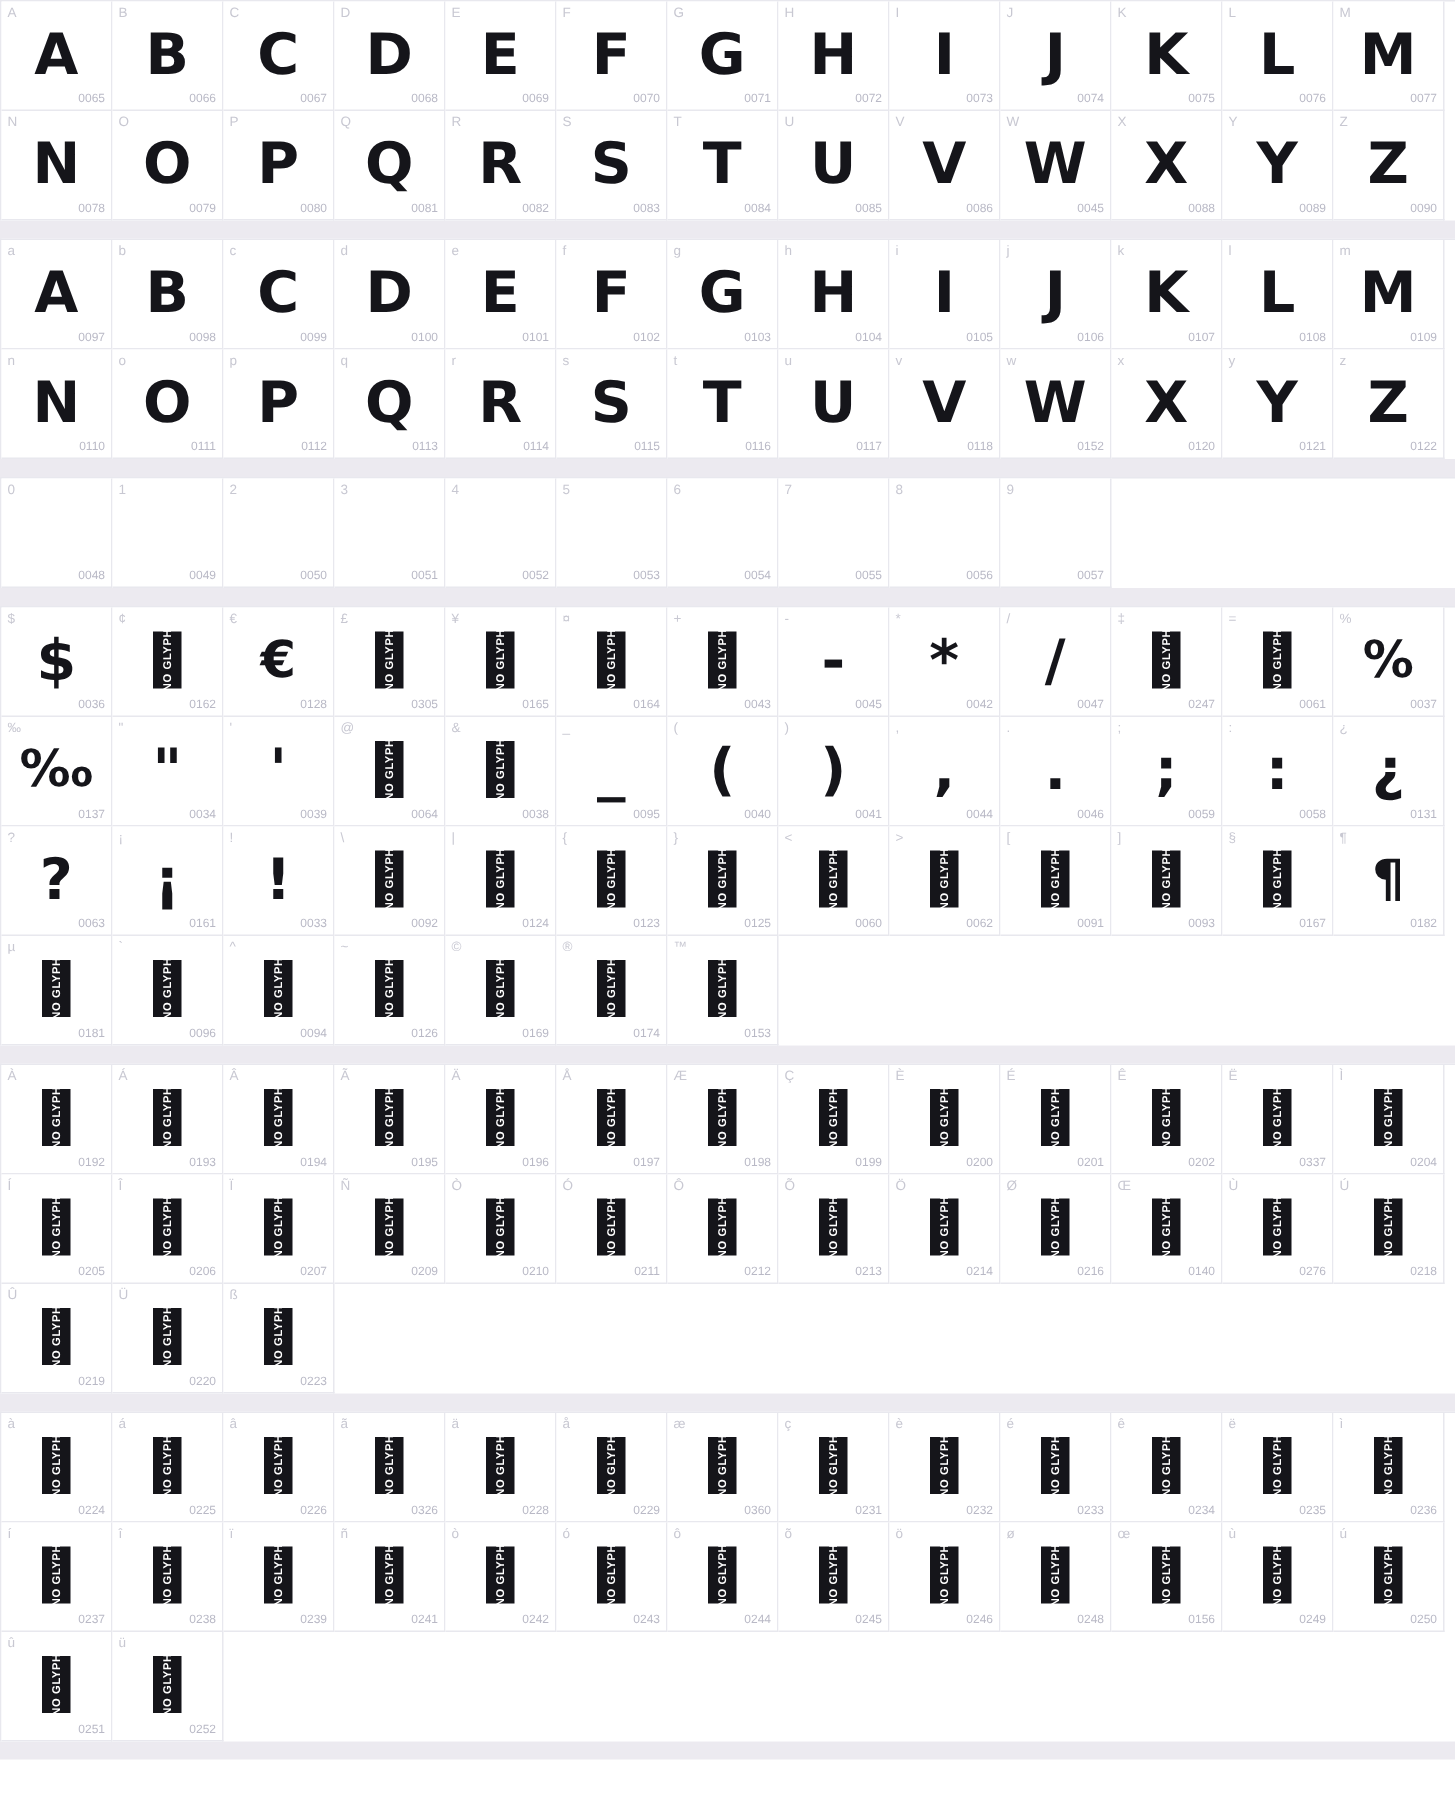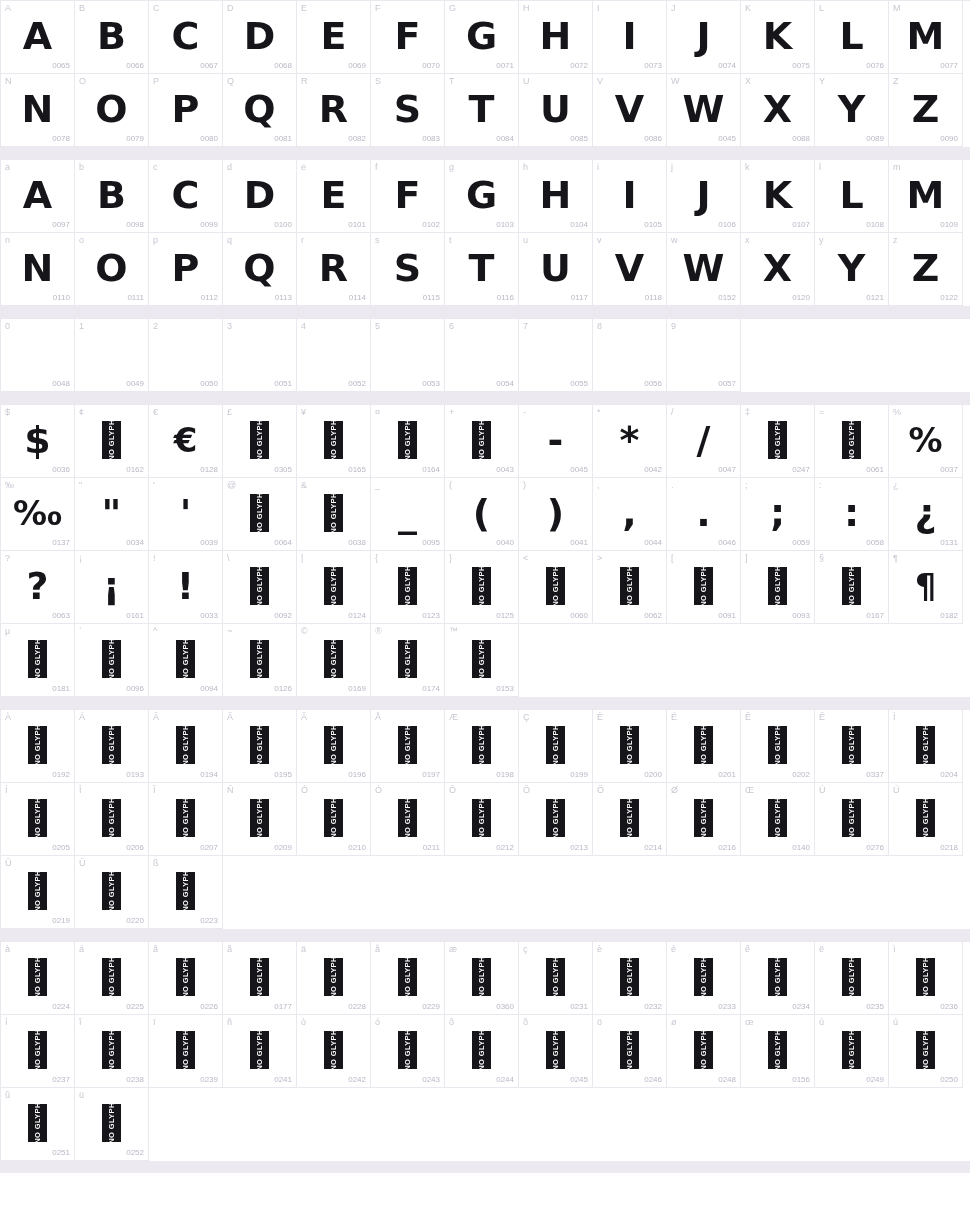--- a/index.html
+++ b/index.html
@@ -1031,21 +1031,21 @@
         </div>
         <div class="code">0226</div>
       </div>
       <div class="cell">
         <div class="ch-label">ã</div>
         <div class="glyph">
           <div class="noglyph">
             <span>NO GLYPH</span>
           </div>
         </div>
-        <div class="code">0177</div>
+        <div class="code">0326</div>
       </div>
       <div class="cell">
         <div class="ch-label">ä</div>
         <div class="glyph">
           <div class="noglyph">
             <span>NO GLYPH</span>
           </div>
         </div>
         <div class="code">0228</div>
       </div>

